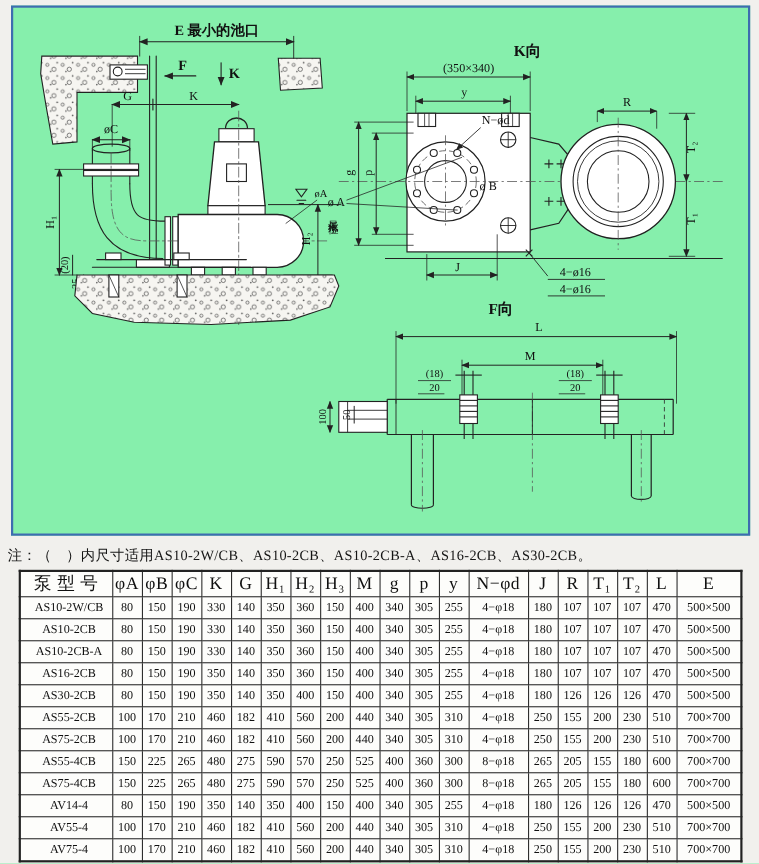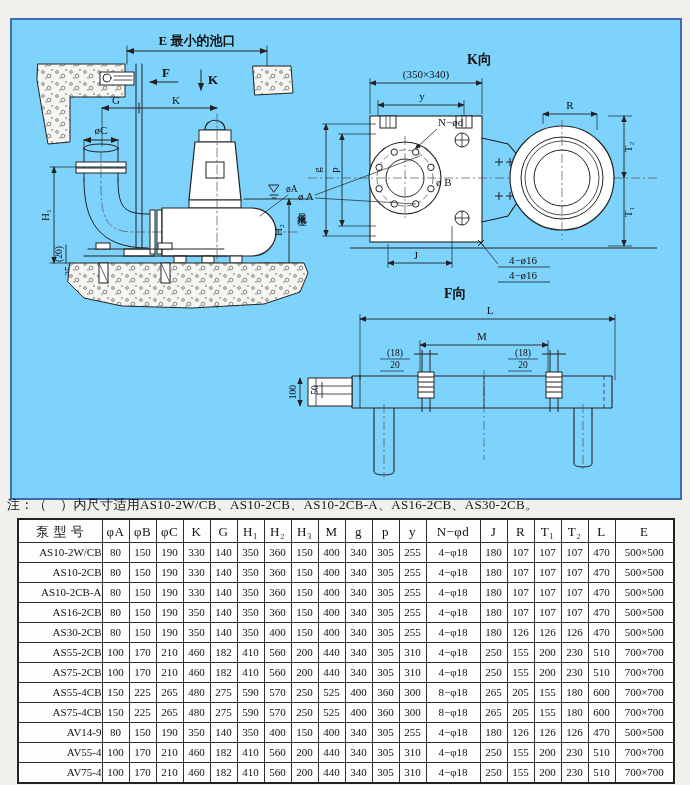--- a/index.html
+++ b/index.html
@@ -3,44 +3,44 @@
 <meta charset="utf-8">
 <style>
   html,body{margin:0;padding:0;}
   body{
     width:690px;height:785px;position:relative;
     background:#f1f0ed;
     font-family:"Liberation Serif",serif;
     color:#151515;
   }
   .frame{
-    position:absolute;left:10px;top:18px;width:668px;height:478px;
-    border:2px solid #3e6cb0;background:#7dd3fc;
+    position:absolute;left:10px;top:5px;width:668px;height:478px;
+    border:2px solid #3e6cb0;background:#86efac;
   }
   svg text{font-family:"Liberation Serif",serif;font-size:11px;fill:#111;}
   svg .big{font-size:13px;font-weight:bold;}
   svg .vtitle{font-size:14px;font-weight:bold;}
   svg .sm{font-size:9.5px;}
   svg .vtext{writing-mode:vertical-rl;text-orientation:upright;font-size:9.5px;letter-spacing:1px;}
   .note{
     position:absolute;left:7px;top:496px;width:680px;
     font-size:13px;letter-spacing:.3px;color:#141414;white-space:nowrap;
   }
   table.spec{
     position:absolute;left:17px;top:518px;width:657px;
     border-collapse:collapse;table-layout:fixed;
     background:#fdfdfb;
   }
   table.spec th,table.spec td{
     border:1px solid #2e2e2e;text-align:center;vertical-align:middle;
     font-size:11px;padding:0;height:19px;line-height:1;
     overflow:hidden;white-space:nowrap;font-weight:normal;color:#101010;
   }
-  table.spec thead th{height:22px;font-size:13px;letter-spacing:.5px;}
-  table.spec td.model{text-align:right;padding-left:5px;font-size:11px;}
+  table.spec thead th{height:22px;font-size:16px;letter-spacing:.5px;}
+  table.spec td.model{text-align:center;padding-left:5px;font-size:11px;}
   table.spec{border:2px solid #222;}
 </style>
 </head>
 <body>
 
 <div class="frame">
 <svg width="668" height="478" viewBox="0 0 668 478">
   <defs>
     <marker id="ah" viewBox="0 0 10 10" refX="9" refY="5" markerWidth="8" markerHeight="8" orient="auto-start-reverse">
       <path d="M0,1 L10,5 L0,9 Z" fill="#222"></path>
@@ -568,21 +568,21 @@
         <td>300</td>
         <td>8−φ18</td>
         <td>265</td>
         <td>205</td>
         <td>155</td>
         <td>180</td>
         <td>600</td>
         <td>700×700</td>
       </tr>
       <tr>
-        <td class="model">AV14-9</td>
+        <td class="model">AV14-4</td>
         <td>80</td>
         <td>150</td>
         <td>190</td>
         <td>350</td>
         <td>140</td>
         <td>350</td>
         <td>400</td>
         <td>150</td>
         <td>400</td>
         <td>340</td>

